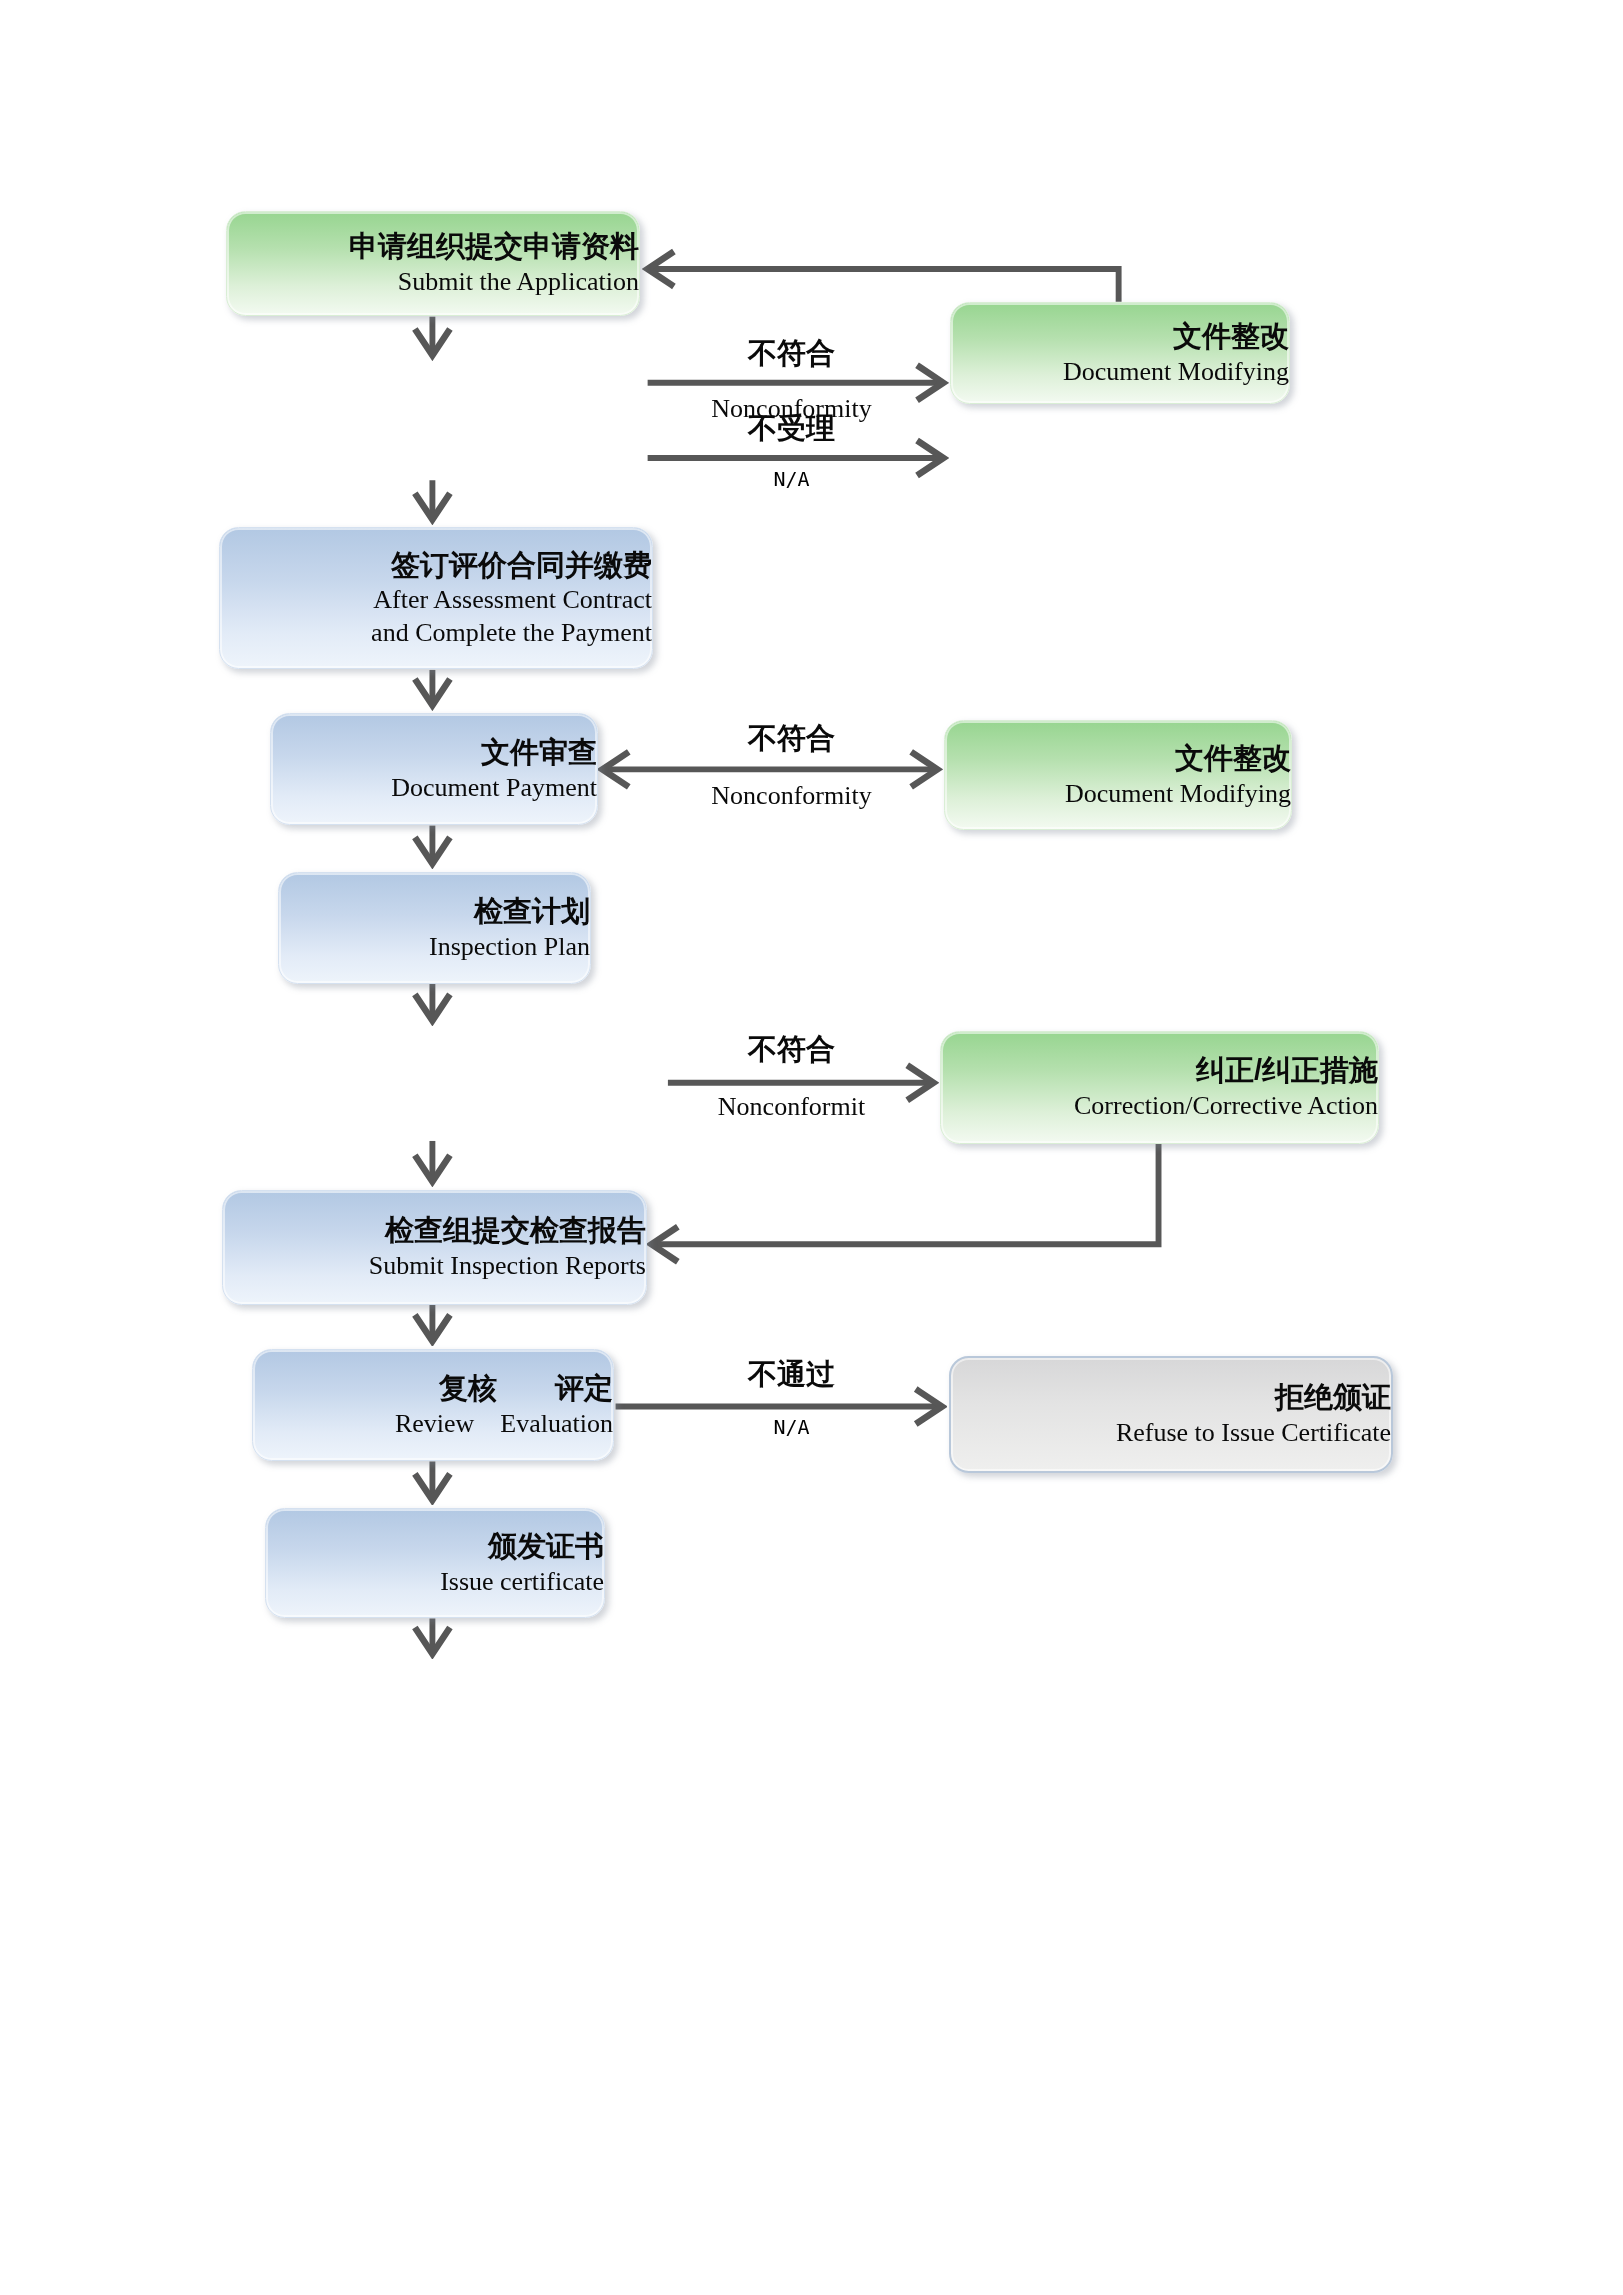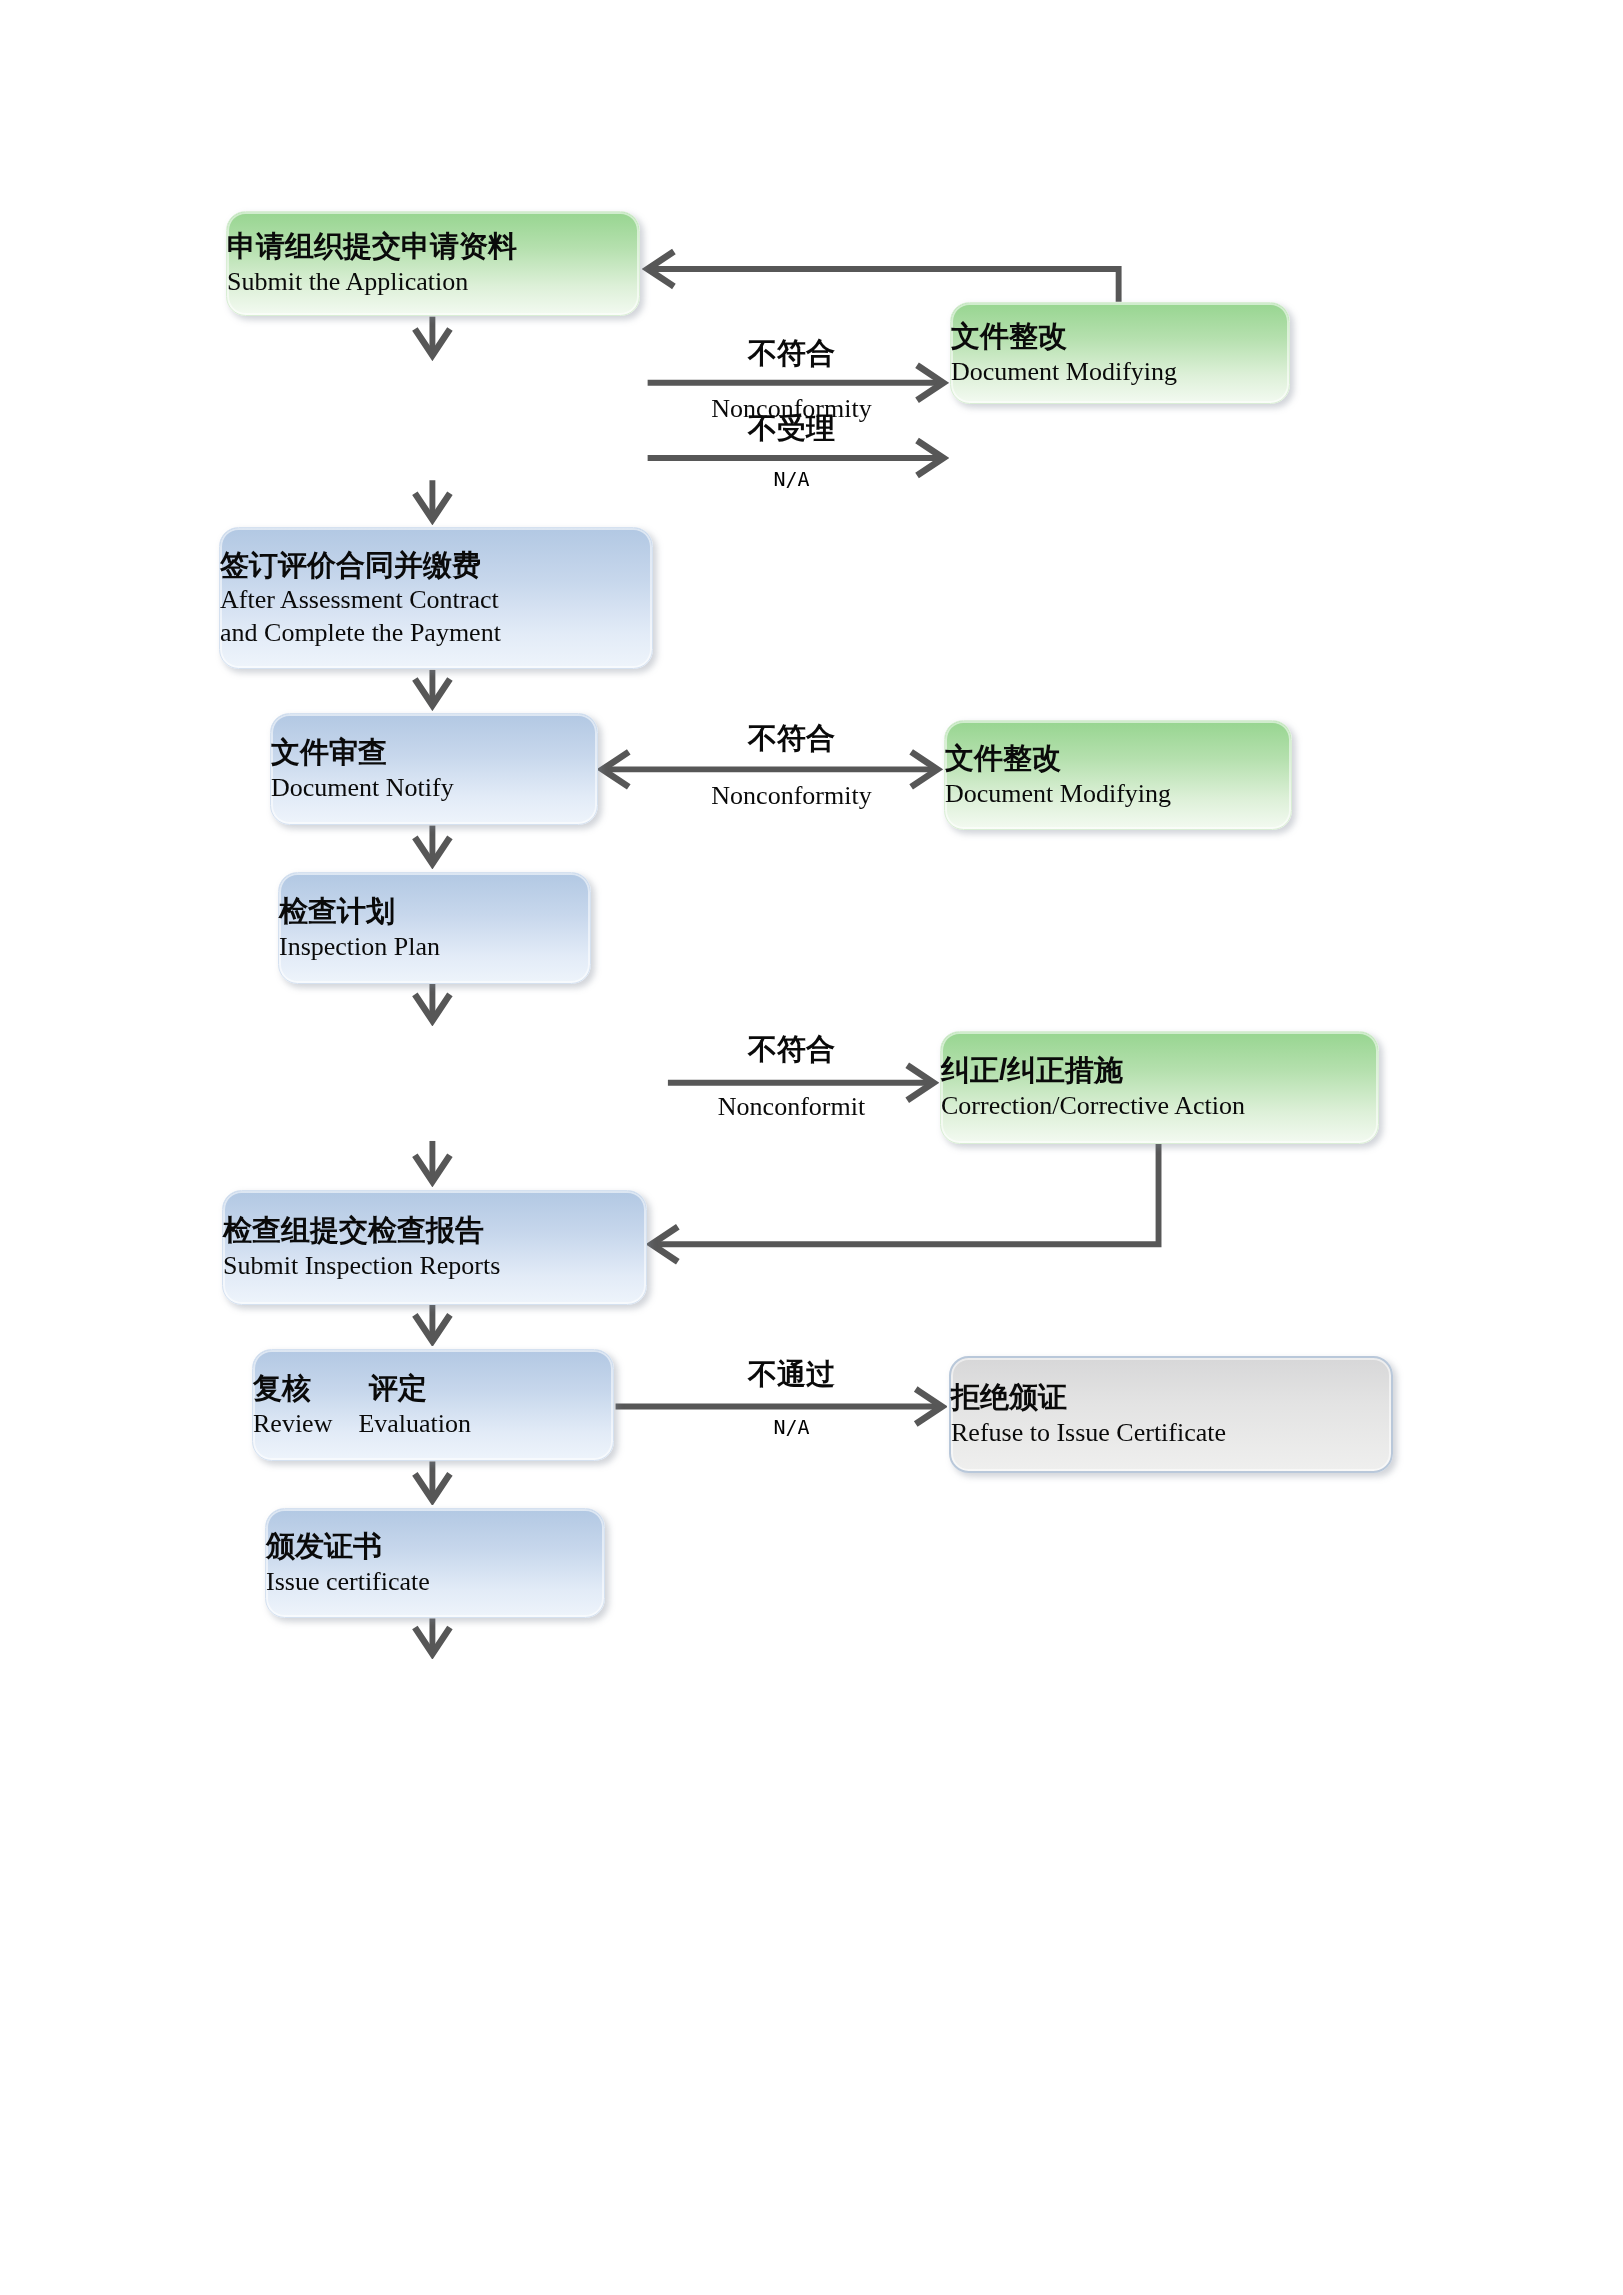--- a/index.html
+++ b/index.html
@@ -1,19 +1,19 @@
 <!DOCTYPE html>
 <html style="font-size:10.5px"><head>
 <meta charset="utf-8">
 <style>
   html,body{margin:0;padding:0;background:#ffffff;}
   .canvas{position:relative;width:1623px;height:2295px;background:#ffffff;overflow:hidden;
           font-family:"Liberation Sans",sans-serif;}
   svg.edges{position:absolute;left:0;top:0;z-index:1;}
-  .node{position:absolute;z-index:2;display:flex;flex-direction:column;align-items:flex-start;
+  .node{position:absolute;z-index:2;display:flex;flex-direction:column;align-items:flex-end;
         justify-content:center;border-radius:19.6px;text-align:center;
         box-shadow:3.3px 3.9px 6.5px rgba(125,135,150,0.35), inset 0 0 0 2px rgba(255,255,255,0.55);}
   .node.green{background:linear-gradient(180deg,#97d590 0%,#b5e0ae 35%,#ddf0d8 72%,#f3faf1 100%);
         border:1.3px solid #d9eed5;}
   .node.blue{background:linear-gradient(180deg,#b2c8e3 0%,#c7d7ec 38%,#e2ebf7 75%,#eef4fb 100%);
         border:1.3px solid #d5e1f0;}
   .node.gray{background:linear-gradient(180deg,#d7d7d8 0%,#e3e3e3 40%,#efefee 100%);
         border:2px solid #b9c8da;}
   .zh{font-family:"Liberation Sans",sans-serif;font-weight:600;font-size:29px;line-height:1.3;
       color:#0a0a0a;white-space:pre;}
@@ -73,21 +73,21 @@
 
 
   <div class="node blue" style="left:219px;top:527px;width:432px;height:140px">
     <div class="zh">签订评价合同并缴费</div>
     <div class="en">After Assessment Contract</div>
     <div class="en">and Complete the Payment</div>
   </div>
 
   <div class="node blue" style="left:270px;top:713px;width:326px;height:110px">
     <div class="zh">文件审查</div>
-    <div class="en">Document Notify</div>
+    <div class="en">Document Payment</div>
   </div>
 
   <div class="node green" style="left:944px;top:720px;width:346px;height:108px">
     <div class="zh">文件整改</div>
     <div class="en">Document Modifying</div>
   </div>
 
   <div class="node blue" style="left:278px;top:872px;width:311px;height:110px">
     <div class="zh">检查计划</div>
     <div class="en">Inspection Plan</div>

